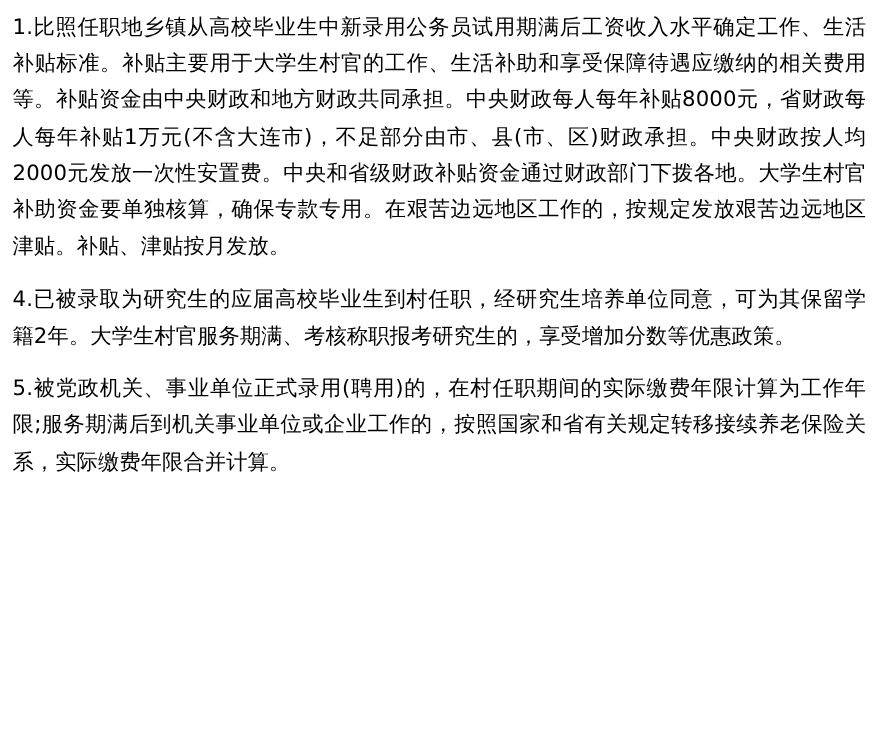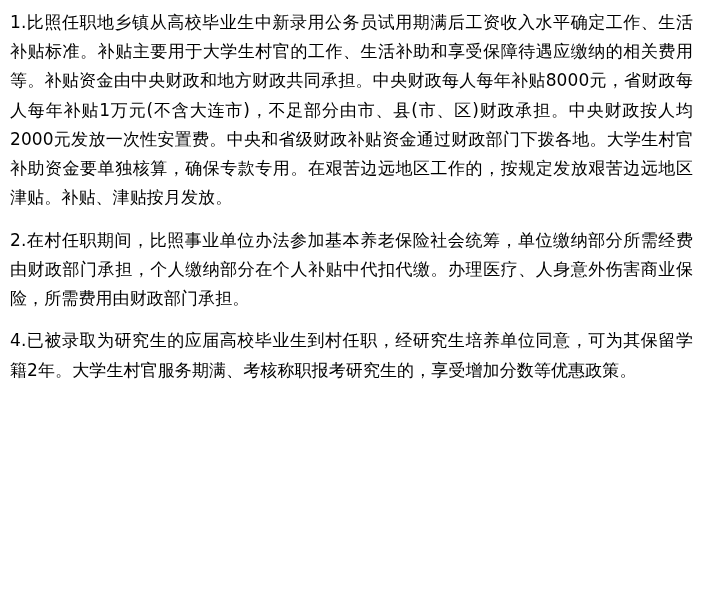--- a/index.html
+++ b/index.html
@@ -37,15 +37,15 @@
   }
   .para:last-child {
     margin-bottom: 0;
   }
 </style>
 </head>
 <body>
 
 <div class="doc">
   <p class="para">1.比照任职地乡镇从高校毕业生中新录用公务员试用期满后工资收入水平确定工作、生活补贴标准。补贴主要用于大学生村官的工作、生活补助和享受保障待遇应缴纳的相关费用等。补贴资金由中央财政和地方财政共同承担。中央财政每人每年补贴8000元，省财政每人每年补贴1万元(不含大连市)，不足部分由市、县(市、区)财政承担。中央财政按人均2000元发放一次性安置费。中央和省级财政补贴资金通过财政部门下拨各地。大学生村官补助资金要单独核算，确保专款专用。在艰苦边远地区工作的，按规定发放艰苦边远地区津贴。补贴、津贴按月发放。</p>
-  <p class="para">2.在村任职期间，比照事业单位办法参加基本养老保险社会统筹，单位缴纳部分所需经费由财政部门承担，个人缴纳部分在个人补贴中代扣代缴。办理医疗、人身意外伤害商业保险，所需费用由财政部门承担。</p>
   <p class="para">4.已被录取为研究生的应届高校毕业生到村任职，经研究生培养单位同意，可为其保留学籍2年。大学生村官服务期满、考核称职报考研究生的，享受增加分数等优惠政策。</p>
+  <p class="para">5.被党政机关、事业单位正式录用(聘用)的，在村任职期间的实际缴费年限计算为工作年限;服务期满后到机关事业单位或企业工作的，按照国家和省有关规定转移接续养老保险关系，实际缴费年限合并计算。</p>
 </div>
 
 </body></html>

